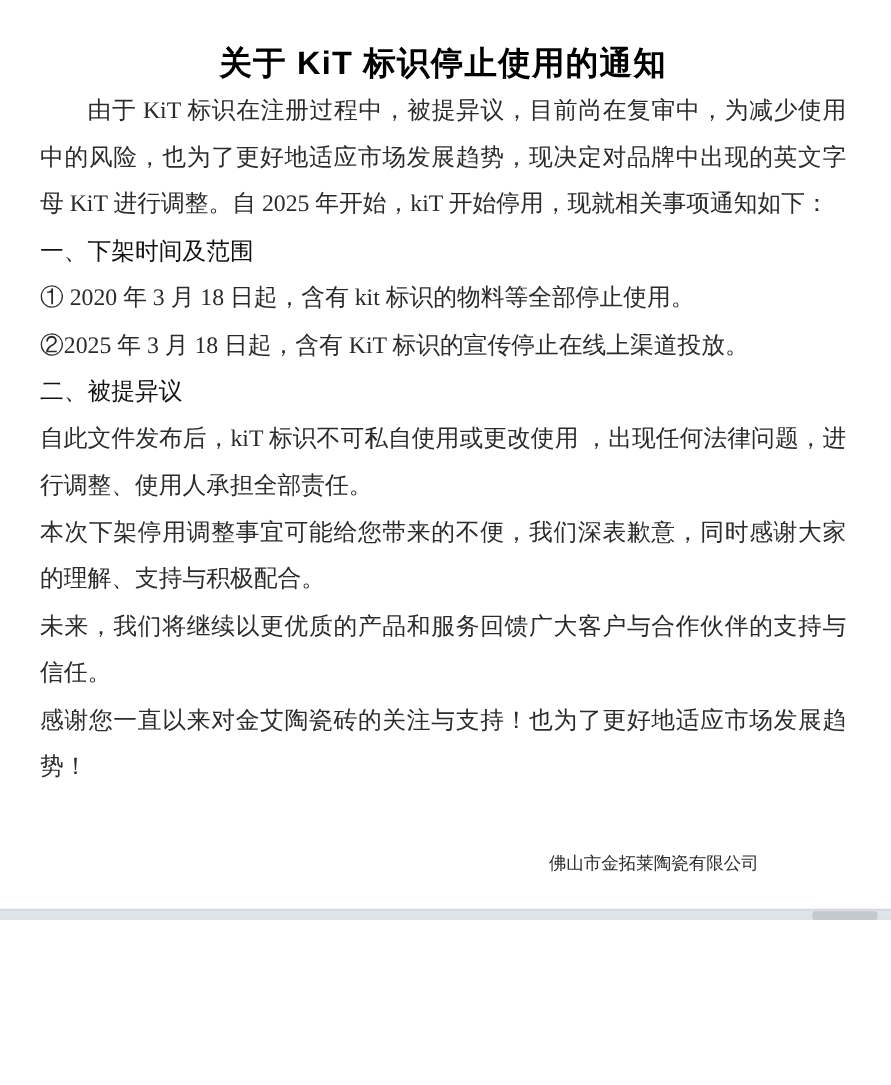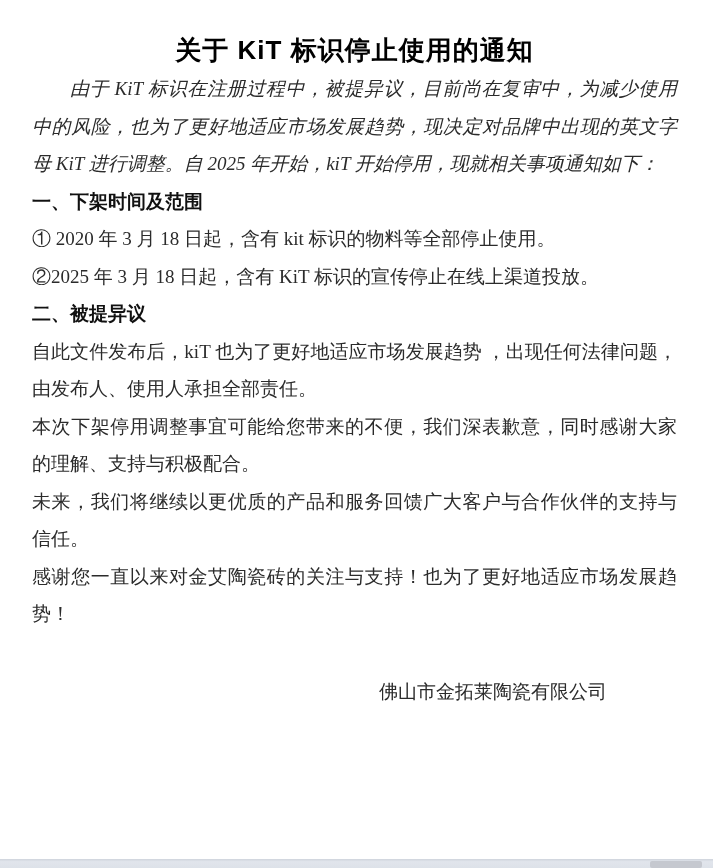--- a/index.html
+++ b/index.html
@@ -3,21 +3,21 @@
 <meta charset="utf-8">
 <style>
   html, body {
     margin: 0;
     padding: 0;
     background: #ffffff;
   }
   .page {
     position: relative;
     width: 713px;
-    height: 868px;
+    height: 736px;
     background: #ffffff;
     overflow: hidden;
     font-family: "Liberation Serif", "DejaVu Serif", serif;
     color: #2b2b2b;
   }
   .content {
     padding: 30px 36px 0 32px;
   }
   .doc-title {
     margin: 0;
@@ -34,38 +34,37 @@
   }
   p.body-line {
     margin: 0;
     font-size: 19px;
     line-height: 37.5px;
     text-align: justify;
     text-justify: inter-ideograph;
   }
   p.indent-2 {
     text-indent: 38px;
-    font-style: italic;
   }
   h2.sec-heading {
     margin: 0;
     font-family: "Liberation Sans", "DejaVu Sans", sans-serif;
-    font-weight: 700;
+    font-weight: 400;
     font-size: 19px;
     line-height: 37.5px;
     color: #111111;
   }
   .signature {
     width: fit-content;
     margin: 38px 70px 0 auto;
     text-align: center;
   }
   .signature p {
     margin: 0;
-    font-size: 19px;
+    font-size: 14px;
     line-height: 41px;
   }
   .bottom-bar {
     position: absolute;
     left: 0;
     bottom: 0;
     width: 713px;
     height: 9px;
     background: linear-gradient(to bottom, #cfd4dc 0%, #e1e5ec 30%, #dde2e9 100%);
   }
@@ -91,21 +90,21 @@
     <p class="body-line indent-2">由于 KiT 标识在注册过程中，被提异议，目前尚在复审中，为减少使用中的风险，也为了更好地适应市场发展趋势，现决定对品牌中出现的英文字母 KiT 进行调整。自 2025 年开始，kiT 开始停用，现就相关事项通知如下：</p>
 
     <h2 class="sec-heading">一、下架时间及范围</h2>
 
     <p class="body-line">① 2020 年 3 月 18 日起，含有 kit 标识的物料等全部停止使用。</p>
 
     <p class="body-line">②2025 年 3 月 18 日起，含有 KiT 标识的宣传停止在线上渠道投放。</p>
 
     <h2 class="sec-heading">二、被提异议</h2>
 
-    <p class="body-line">自此文件发布后，kiT 也为了更好地适应市场发展趋势 ，出现任何法律问题，由发布人、使用人承担全部责任。</p>
+    <p class="body-line">自此文件发布后，kiT 标识不可私自使用或更改使用 ，出现任何法律问题，进行调整、使用人承担全部责任。</p>
 
     <p class="body-line">本次下架停用调整事宜可能给您带来的不便，我们深表歉意，同时感谢大家的理解、支持与积极配合。</p>
 
     <p class="body-line">未来，我们将继续以更优质的产品和服务回馈广大客户与合作伙伴的支持与信任。</p>
 
     <p class="body-line">感谢您一直以来对金艾陶瓷砖的关注与支持！也为了更好地适应市场发展趋势！</p>
 
     <div class="signature">
       <p>佛山市金拓莱陶瓷有限公司</p>
     </div>

